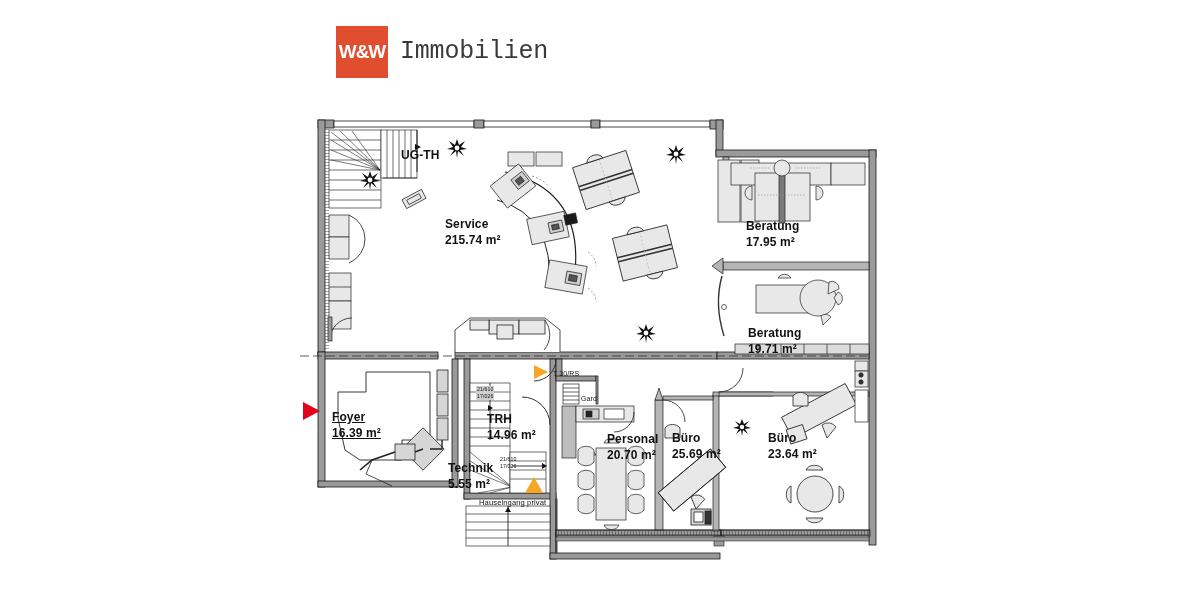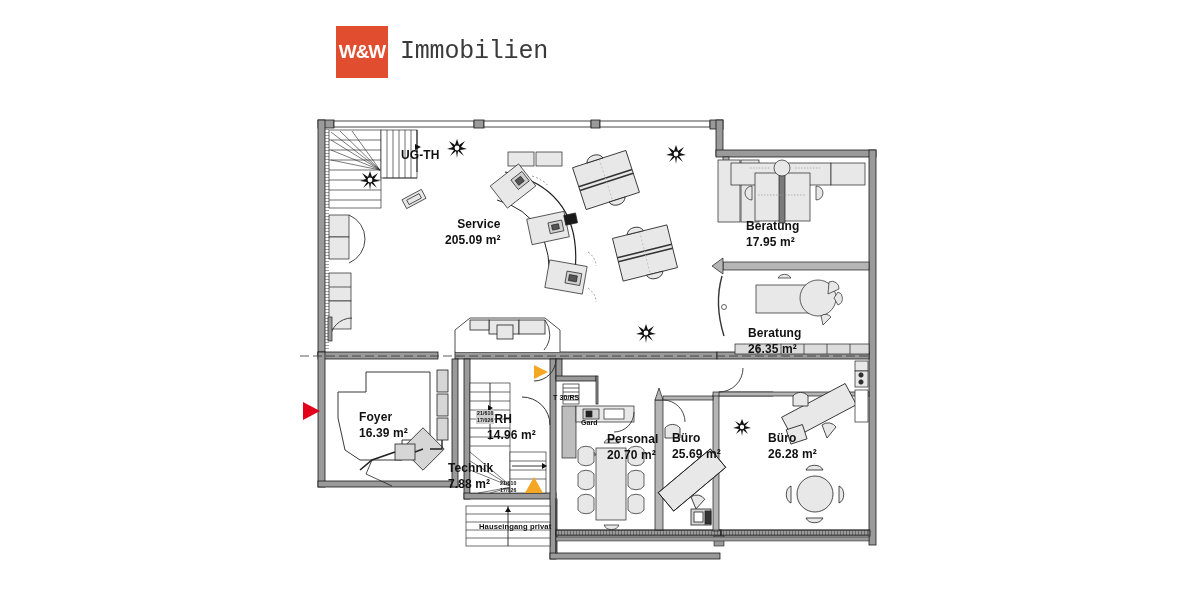--- a/index.html
+++ b/index.html
@@ -16,21 +16,21 @@
   #logo-words{margin-left:12px;line-height:1.02;}
   #logo-line1{font-size:27px;font-weight:bold;color:#1b1b1b;letter-spacing:-0.4px;}
   #logo-line2{font-size:25px;font-weight:400;color:#3a3a3a;letter-spacing:-0.2px;font-family:Liberation Mono, monospace;}
 
   
   #plan{position:absolute;left:0;top:0;width:1200px;height:600px;}
   .lbl{position:absolute;font-size:12px;font-weight:bold;color:#111;
        white-space:nowrap;letter-spacing:0.1px;line-height:1.35;}
   .lbl .area{font-weight:bold;display:block;}
   .lbl.plain{font-weight:bold;}
-  .lbl.thin{font-weight:bold;font-size:7px;margin-top:24px;}
+  .lbl.thin{font-weight:normal;font-size:7px;}
 </style>
 </head>
 <body>
 
 <div id="page">
 
   <div id="logo">
     <div id="logo-mark">
       <span>W&amp;W</span>
     </div>
@@ -423,63 +423,63 @@
       <polygon points="303,402 320,411 303,420" fill="#e2001a"></polygon>
     </g>
     <g>
       <polygon points="534,365 548,372 534,379" fill="#f5a623"></polygon>
     </g>
     <g>
       <polygon points="534,477 543,493 525,493" fill="#f5a623"></polygon>
     </g>
   </svg>
 
-  <div class="lbl" style="left:445px;top:216px;text-align:right;">
+  <div class="lbl" style="left:445px;top:216px;">
     <span>Service</span>
-    <span class="area">205.09 m²</span>
+    <span class="area">215.74 m²</span>
   </div>
 
   <div class="lbl" style="left:746px;top:218px;">
     <span>Beratung</span>
     <span class="area">17.95 m²</span>
   </div>
 
   <div class="lbl" style="left:748px;top:325px;">
     <span>Beratung</span>
-    <span class="area">26.35 m²</span>
-  </div>
-
-  <div class="lbl" style="left:359px;top:409px;">
+    <span class="area">19.71 m²</span>
+  </div>
+
+  <div class="lbl" style="left:332px;top:409px;text-decoration:underline;">
     <span>Foyer</span>
     <span class="area">16.39 m²</span>
   </div>
 
   <div class="lbl" style="left:448px;top:460px;">
     <span>Technik</span>
-    <span class="area">7.88 m²</span>
+    <span class="area">5.55 m²</span>
   </div>
 
   <div class="lbl" style="left:487px;top:411px;">
     <span>TRH</span>
     <span class="area">14.96 m²</span>
   </div>
 
   <div class="lbl" style="left:607px;top:431px;">
     <span>Personal</span>
     <span class="area">20.70 m²</span>
   </div>
 
   <div class="lbl" style="left:672px;top:430px;">
     <span>Büro</span>
     <span class="area">25.69 m²</span>
   </div>
 
   <div class="lbl" style="left:768px;top:430px;">
     <span>Büro</span>
-    <span class="area">26.28 m²</span>
+    <span class="area">23.64 m²</span>
   </div>
 
   <div class="lbl plain" style="left:401px;top:147px;">UG-TH</div>
 
   <div class="lbl thin" style="left:553px;top:369px;">T 30/RS</div>
 
   <div class="lbl thin" style="left:581px;top:394px;">Gard</div>
 
   <div class="lbl thin" style="left:479px;top:498px;font-size:7.6px;">Hauseingang privat</div>
 

